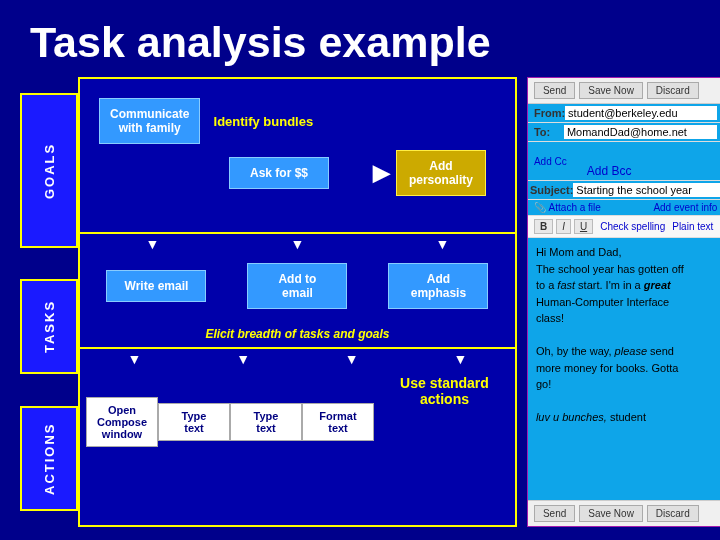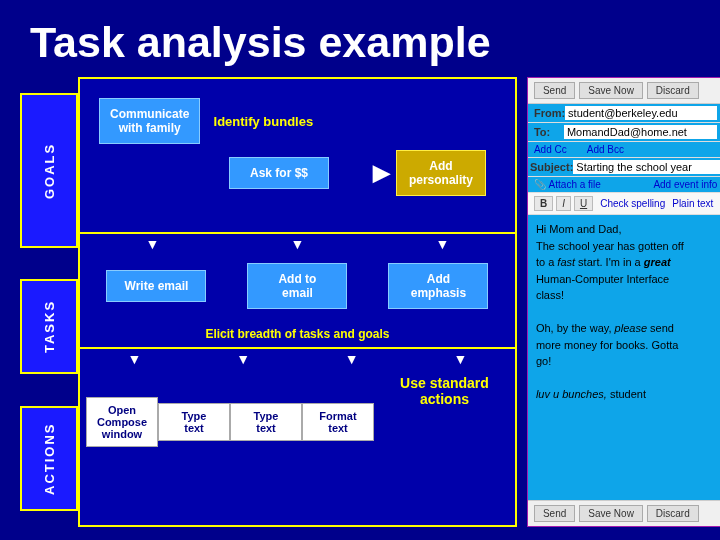--- a/index.html
+++ b/index.html
@@ -120,20 +120,21 @@
       display: flex;
       flex-direction: row;
       align-items: center;
       justify-content: space-around;
       flex: 1;
     }
     .tasks-label-row {
       color: white;
       font-size: 11px;
       text-align: center;
+      font-style: italic;
     }
     
     .actions-section {
       padding: 6px;
       min-height: 105px;
       display: flex;
       flex-direction: row;
       gap: 6px;
     }
     .actions-row {
@@ -371,21 +372,21 @@
         <input class="email-field-value" type="text" style="border: none; outline: none; font-size: 11px;" value="student@berkeley.edu">
       </div>
 
       <div class="email-field-row">
         <span class="email-field-label">To:</span>
         <input class="email-field-value" type="text" style="border: none; outline: none; font-size: 11px;" value="MomandDad@home.net">
       </div>
 
       <div class="email-field-row" style="gap:10px;">
         <span style="color:#0000cc;cursor:pointer;font-size:10px;">Add Cc</span>
-        <span style="color:#0000cc;cursor:pointer;font-size:10px;margin-left:10px;">Add Bcc</span>
+        <span style="color:#0000cc;cursor:pointer;font-size:12px;margin-left:10px;margin-top:20px;">Add Bcc</span>
       </div>
 
       <div class="email-subject-row">
         <span class="email-field-label">Subject:</span>
         <input class="email-field-value" type="text" style="border: none; outline: none; font-size: 11px;" value="Starting the school year">
       </div>
 
       <div class="email-field-row" style="justify-content:space-between;">
         <span style="color:#0000cc;cursor:pointer;font-size:10px;"><span>📎 Attach a file</span></span>
         <span style="color:#0000cc;cursor:pointer;font-size:10px;">Add event info</span>

